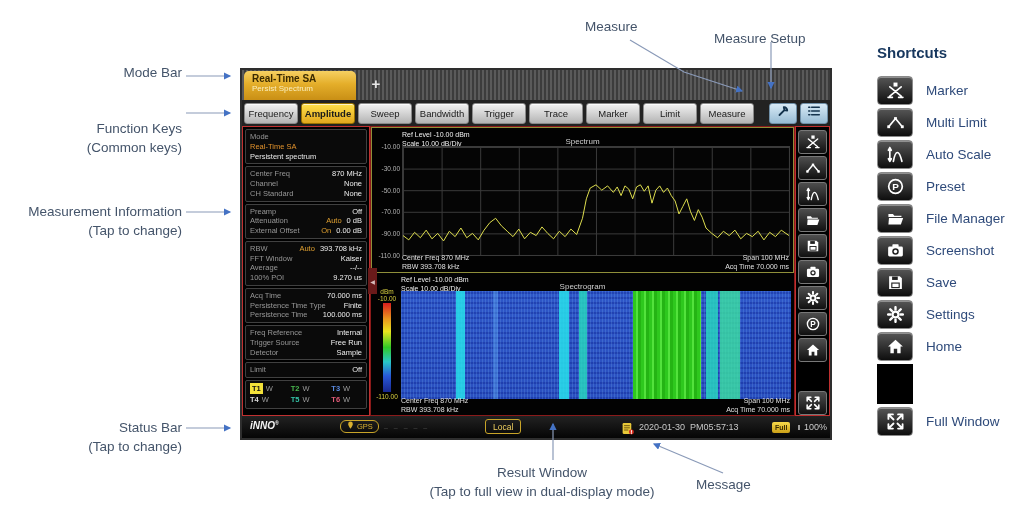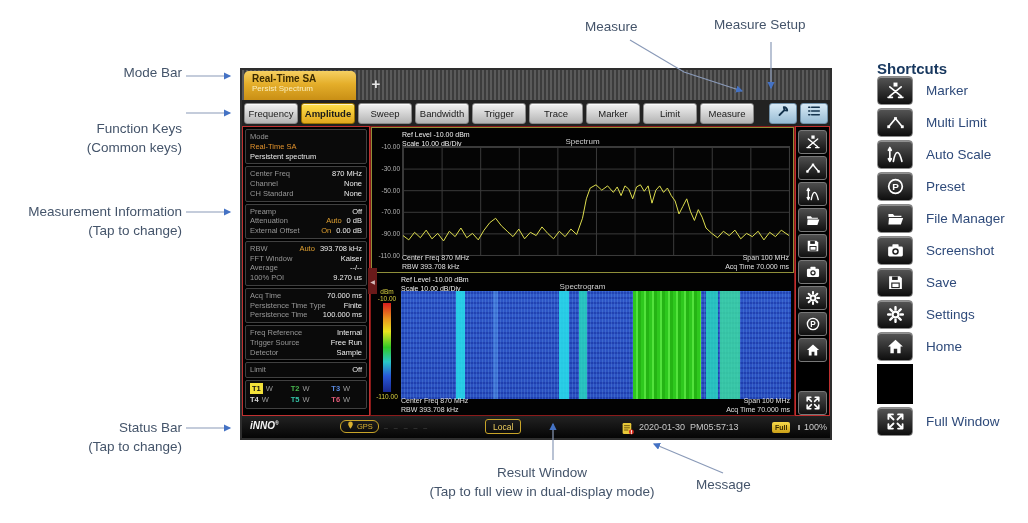--- a/index.html
+++ b/index.html
@@ -97,21 +97,21 @@
   .gps{position:absolute;left:88px;top:4px;border:1px solid #c8a428;border-radius:6px;color:#d8b030;font-size:7.5px;padding:0 5px;height:13px;display:flex;align-items:center;gap:2px;margin-left:10px;}
   .gps-dashes{position:absolute;left:142px;top:8px;color:#4a4a4a;font-size:7px;letter-spacing:2px;}
   .localbtn{position:absolute;left:243px;top:3px;border:1px solid #c8a428;border-radius:3px;color:#f0d060;font-size:8.5px;padding:0 7px;height:15px;display:flex;align-items:center;}
   .msg-ico{position:absolute;left:379px;top:5px;width:12px;height:12px;}
   .dtime{position:absolute;left:397px;top:6px;color:#c8c8c8;font-size:9px;white-space:nowrap;}
   .batt{position:absolute;left:530px;top:6px;height:11px;background:linear-gradient(#f6d84a,#caa018);border-radius:2px;color:#3a2c00;font-size:7px;font-weight:bold;display:flex;align-items:center;padding:0 3px;}
   .batt-tip{position:absolute;left:556px;top:9px;width:2px;height:5px;background:#999;}
   .pct{position:absolute;left:562px;top:6px;color:#cccccc;font-size:9px;}
 
   
-  .sc-title{position:absolute;left:877px;top:60px;font-size:15px;font-weight:bold;color:#17375e;}
+  .sc-title{position:absolute;left:877px;top:44px;font-size:15px;font-weight:bold;color:#17375e;}
   .sc-list{position:absolute;left:877px;top:76px;display:flex;flex-direction:column;}
   .sc-row{display:flex;align-items:center;margin-bottom:3px;}
   .sc-btn{width:36px;height:29px;border-radius:4px;border:1px solid #8a8a8a;
     background:linear-gradient(#565656,#0e0e0e);display:flex;align-items:center;justify-content:center;box-shadow:inset 0 1px 0 rgba(255,255,255,.35);}
   .sc-label{margin-left:13px;font-size:13.5px;color:#2e4a7a;white-space:nowrap;}
   .sc-spacer{width:36px;height:40px;background:#000;margin-bottom:3px;}
 </style>
 </head>
 <body>
 
@@ -144,21 +144,21 @@
     <div>Measurement Information</div>
     <div>(Tap to change)</div>
   </div>
   <div class="ann right-align" style="top:419px;">
     <div>Status Bar</div>
     <div>(Tap to change)</div>
   </div>
   <div class="ann" style="left:585px;top:18px;">
     <div>Measure</div>
   </div>
-  <div class="ann" style="left:714px;top:16px;">
+  <div class="ann" style="left:714px;top:30px;">
     <div>Measure Setup</div>
   </div>
   <div class="ann center" style="left:372px;top:464px;width:340px;">
     <div>Result Window</div>
     <div>(Tap to full view in dual-display mode)</div>
   </div>
   <div class="ann" style="left:696px;top:476px;">
     <div>Message</div>
   </div>
 

